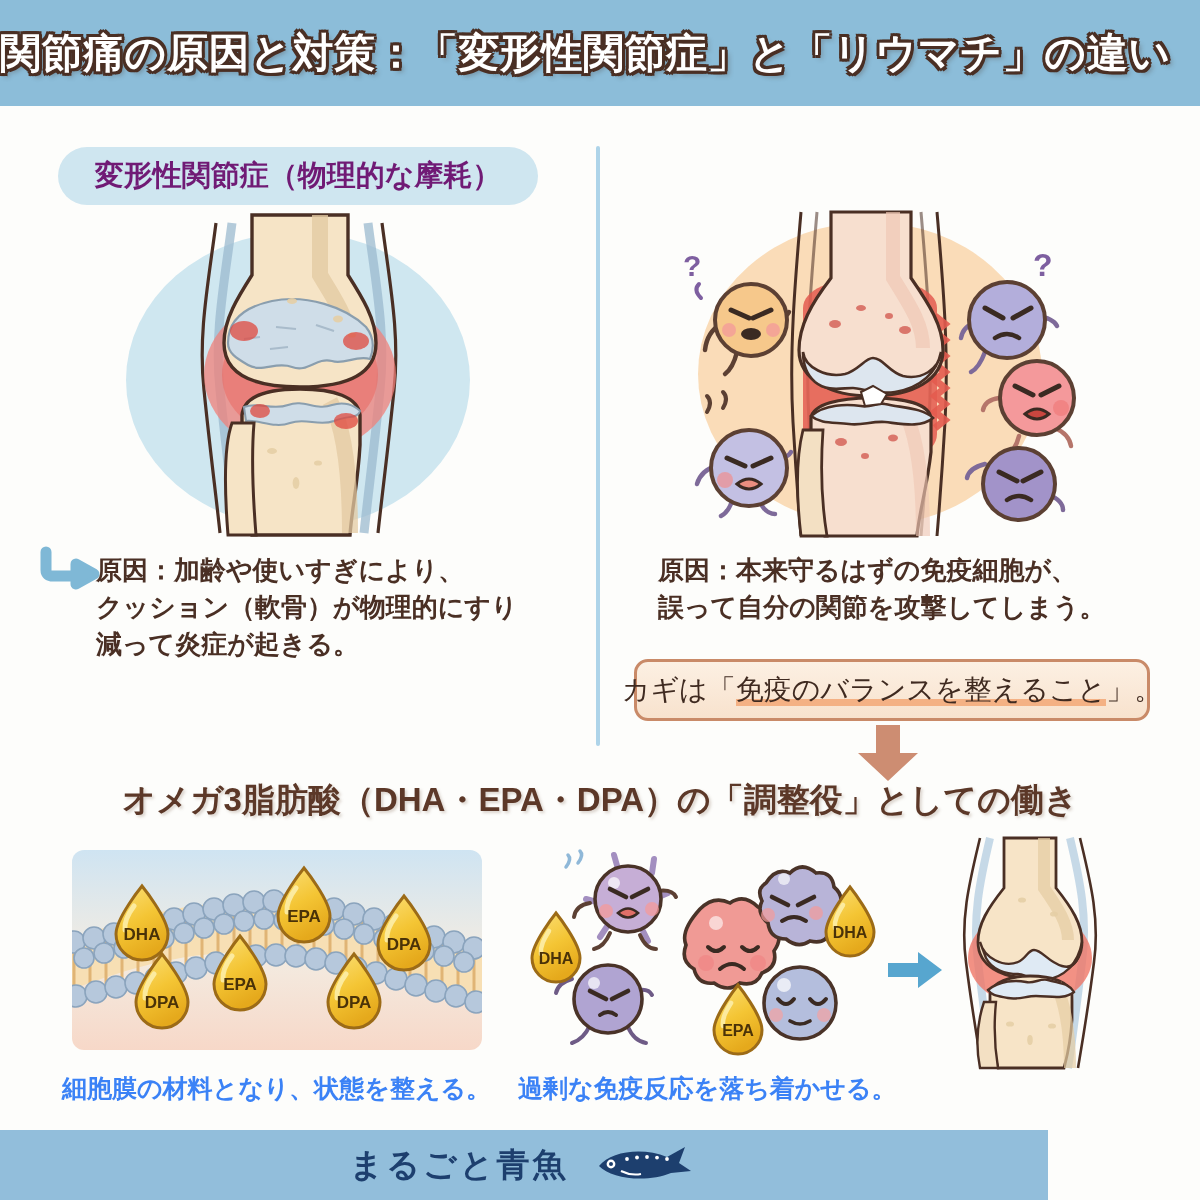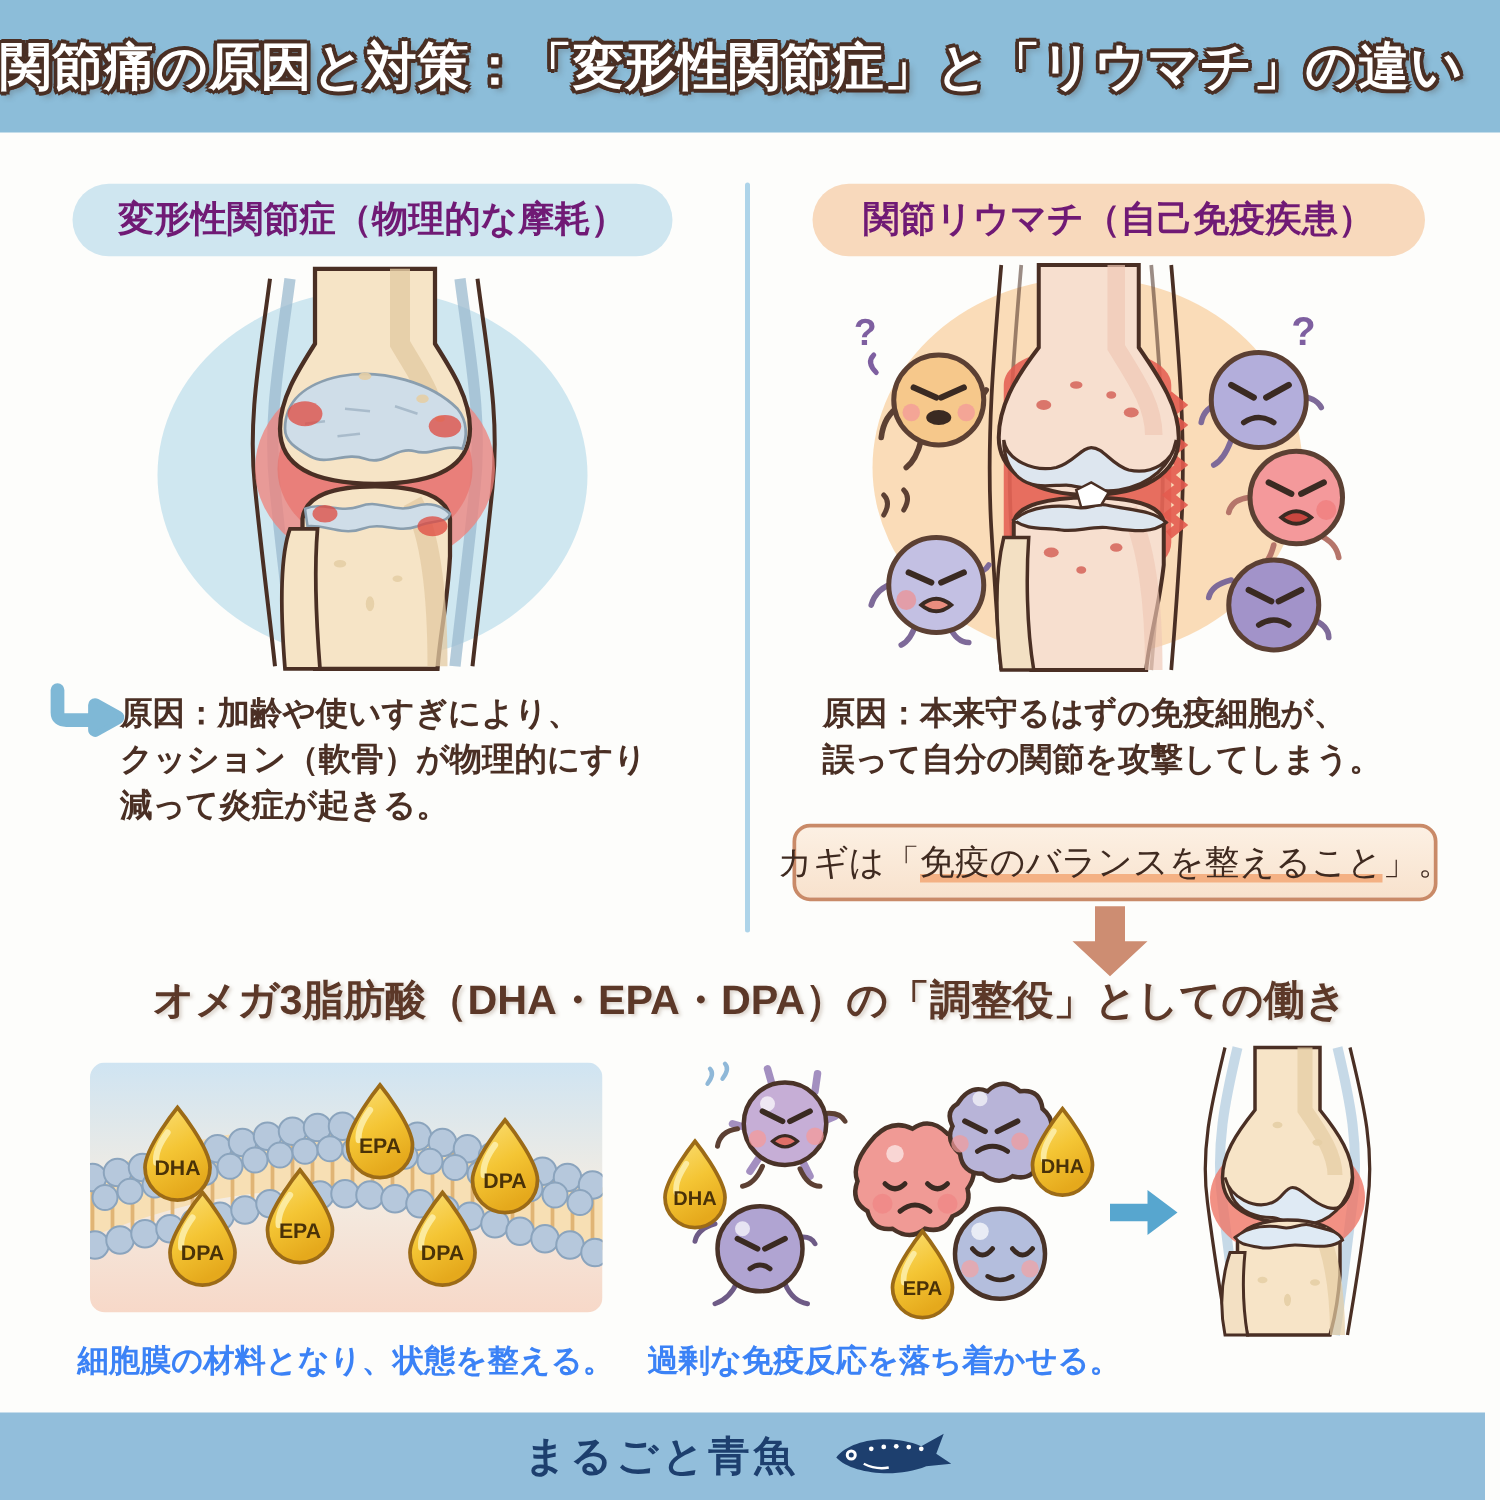--- a/index.html
+++ b/index.html
@@ -23,21 +23,21 @@
     white-space:nowrap;
     text-shadow:
       -2.6px -2.6px 0 #4a2f24, 2.6px -2.6px 0 #4a2f24,
       -2.6px  2.6px 0 #4a2f24, 2.6px  2.6px 0 #4a2f24,
       -3px 0 0 #4a2f24, 3px 0 0 #4a2f24, 0 -3px 0 #4a2f24, 0 3px 0 #4a2f24,
        4px 4px 5px rgba(60,40,30,.35);
   }
 
   
   .footer-bar{
-    position:absolute;left:0;top:1130px;width:1188px;height:70px;
+    position:absolute;left:0;top:1130px;width:1048px;height:70px;
     background:#92bedb;display:flex;align-items:center;justify-content:center;gap:26px;
   }
   .footer-brand{
     font-family:"Liberation Serif","DejaVu Serif",serif;
     font-size:33px;font-weight:bold;color:#1d3f6e;letter-spacing:3px;
   }
   .fish-icon{display:block;}
 
   
   .divider{
@@ -167,23 +167,20 @@
   <div class="arrow-turn">
     <svg width="58" height="40" viewBox="0 0 58 40">
       <path d="M6 4 L6 22 Q6 28 13 28 L36 28 L36 16 L54 26 L36 36 L36 28" fill="none" stroke="#7fb8d6" stroke-width="11" stroke-linecap="round" stroke-linejoin="round"></path>
       <path d="M36 15 L56 26 L36 37 Z" fill="#7fb8d6"></path>
     </svg>
   </div>
   <div class="cause-text cause-left">原因：加齢や使いすぎにより、
 クッション（軟骨）が物理的にすり
 減って炎症が起きる。</div>
 
-  <div class="pill pill-right">
-    <span>関節リウマチ（自己免疫疾患）</span>
-  </div>
 
   <div class="knee-ra">
     <svg width="430" height="325" viewBox="0 0 430 325">
       <ellipse cx="215" cy="162" rx="172" ry="152" fill="#fadcb8"></ellipse>
 
       <path d="M146 0 C140 70 134 140 138 210 C141 262 144 300 146 324" stroke="#4a2f24" stroke-width="3" fill="none"></path>
       <path d="M162 0 C156 70 150 140 154 210 C157 262 160 300 162 324" stroke="#4a2f24" stroke-width="3" fill="none" opacity=".55"></path>
       <path d="M282 0 C288 70 294 140 290 210 C287 262 284 300 282 324" stroke="#4a2f24" stroke-width="3" fill="none"></path>
       <path d="M266 0 C272 70 278 140 274 210 C271 262 268 300 266 324" stroke="#4a2f24" stroke-width="3" fill="none" opacity=".55"></path>
 

